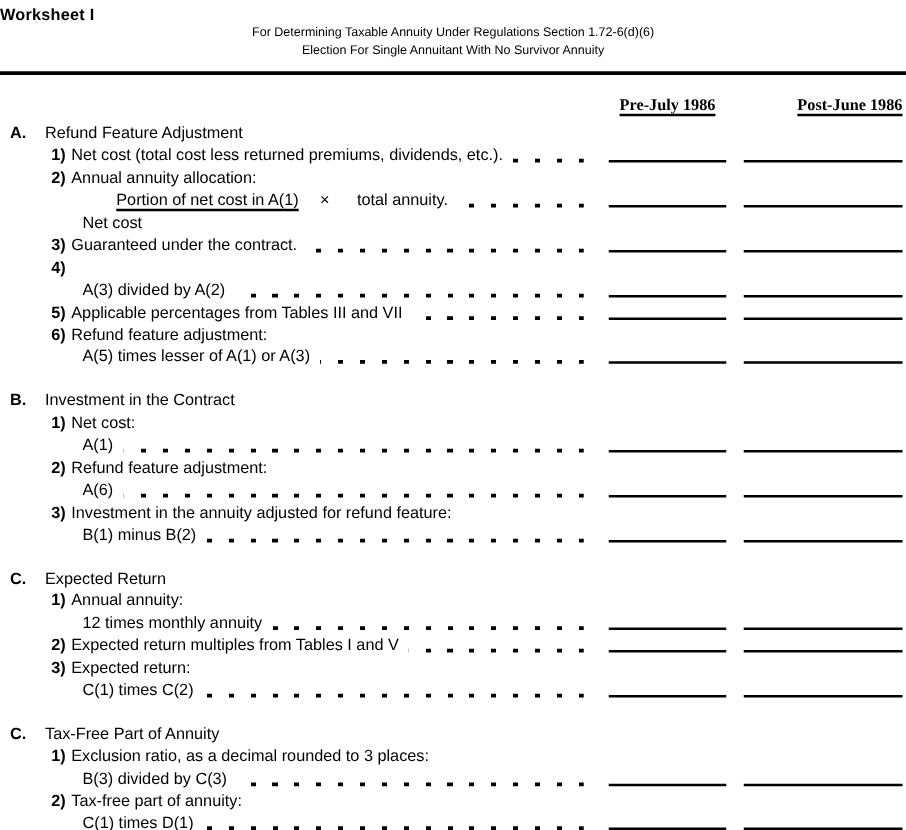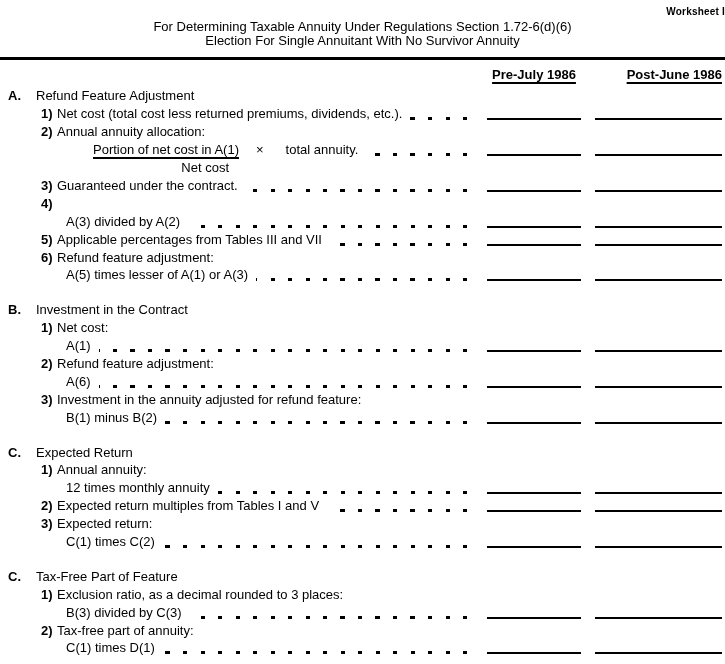--- a/index.html
+++ b/index.html
@@ -6,32 +6,32 @@
   body {
     width: 725px; height: 664px;
     background: #ffffff; color: #000000;
     font-family: "Liberation Sans", sans-serif;
     font-size: 13px;
     overflow: hidden;
   }
   .page { width: 725px; height: 664px; position: relative; }
 
   .title {
-    text-align: right; font-weight: bold;
-    font-size: 10px; line-height: 17px; padding-top: 3px;
+    text-align: left; font-weight: bold;
+    font-size: 13px; line-height: 17px; padding-top: 3px;
     letter-spacing: 0.2px;
   }
   .subtitle {
-    text-align: center; font-size: 13px; line-height: 13.8px;
+    text-align: center; font-size: 10px; line-height: 13.8px;
   }
   .rule { height: 3px; background: #000; margin-top: 9px; }
 
   .colheads {
     display: flex; justify-content: flex-end; align-items: flex-end;
-    padding-right: 3px; margin-top: 6px; height: 16px;
+    padding-right: 3px; margin-top: 16px; height: 16px; font-family: Liberation Serif, serif;
   }
   .colhead {
     width: 94px; text-align: center; font-weight: bold;
     text-decoration: underline;
     text-decoration-thickness: 1.5px;
     text-underline-offset: 3px;
     white-space: nowrap;
   }
   .colhead.c2 { width: 127px; margin-left: 14px; text-align: right; }
 
@@ -48,21 +48,21 @@
   .ind-sub  { width: 66px; flex: 0 0 66px; }
   .num { width: 16px; flex: 0 0 16px; font-weight: bold; }
   .label { }
   .numerator {
     text-decoration: underline;
     text-decoration-thickness: 1.5px;
     text-underline-offset: 3px;
     margin-left: 27px;
   }
   .times { margin-left: 17px; margin-right: 22px; }
-  .denom { width: 163px; text-align: right; }
+  .denom { width: 163px; text-align: left; }
 
   .leader {
     flex: 1 1 0; height: 3px; margin: 0 20px 2px 8px;
     background: repeating-linear-gradient(to left, #000 0 4px, transparent 4px 17.5px);
     min-width: 0;
   }
   .blank {
     width: 94px; flex: 0 0 94px;
     border-bottom: 2px solid #000; margin-bottom: 2px; height: 0;
   }
@@ -254,21 +254,21 @@
           <span class="label">C(1) times C(2)</span>
           <span class="leader"></span>
           <span class="blank b1"></span>
           <span class="colgap"></span>
           <span class="blank b2"></span>
         </div>
       </div>
       <div class="section">
         <div class="row">
           <span class="sec-letter">C.</span>
-          <span class="sec-title">Tax-Free Part of Feature</span>
+          <span class="sec-title">Tax-Free Part of Annuity</span>
           <span class="filler"></span>
         </div>
         <div class="row">
           <span class="ind-item"></span>
           <span class="num">1)</span>
           <span class="label">Exclusion ratio, as a decimal rounded to 3 places:</span>
           <span class="filler"></span>
         </div>
         <div class="row">
           <span class="ind-sub"></span>

